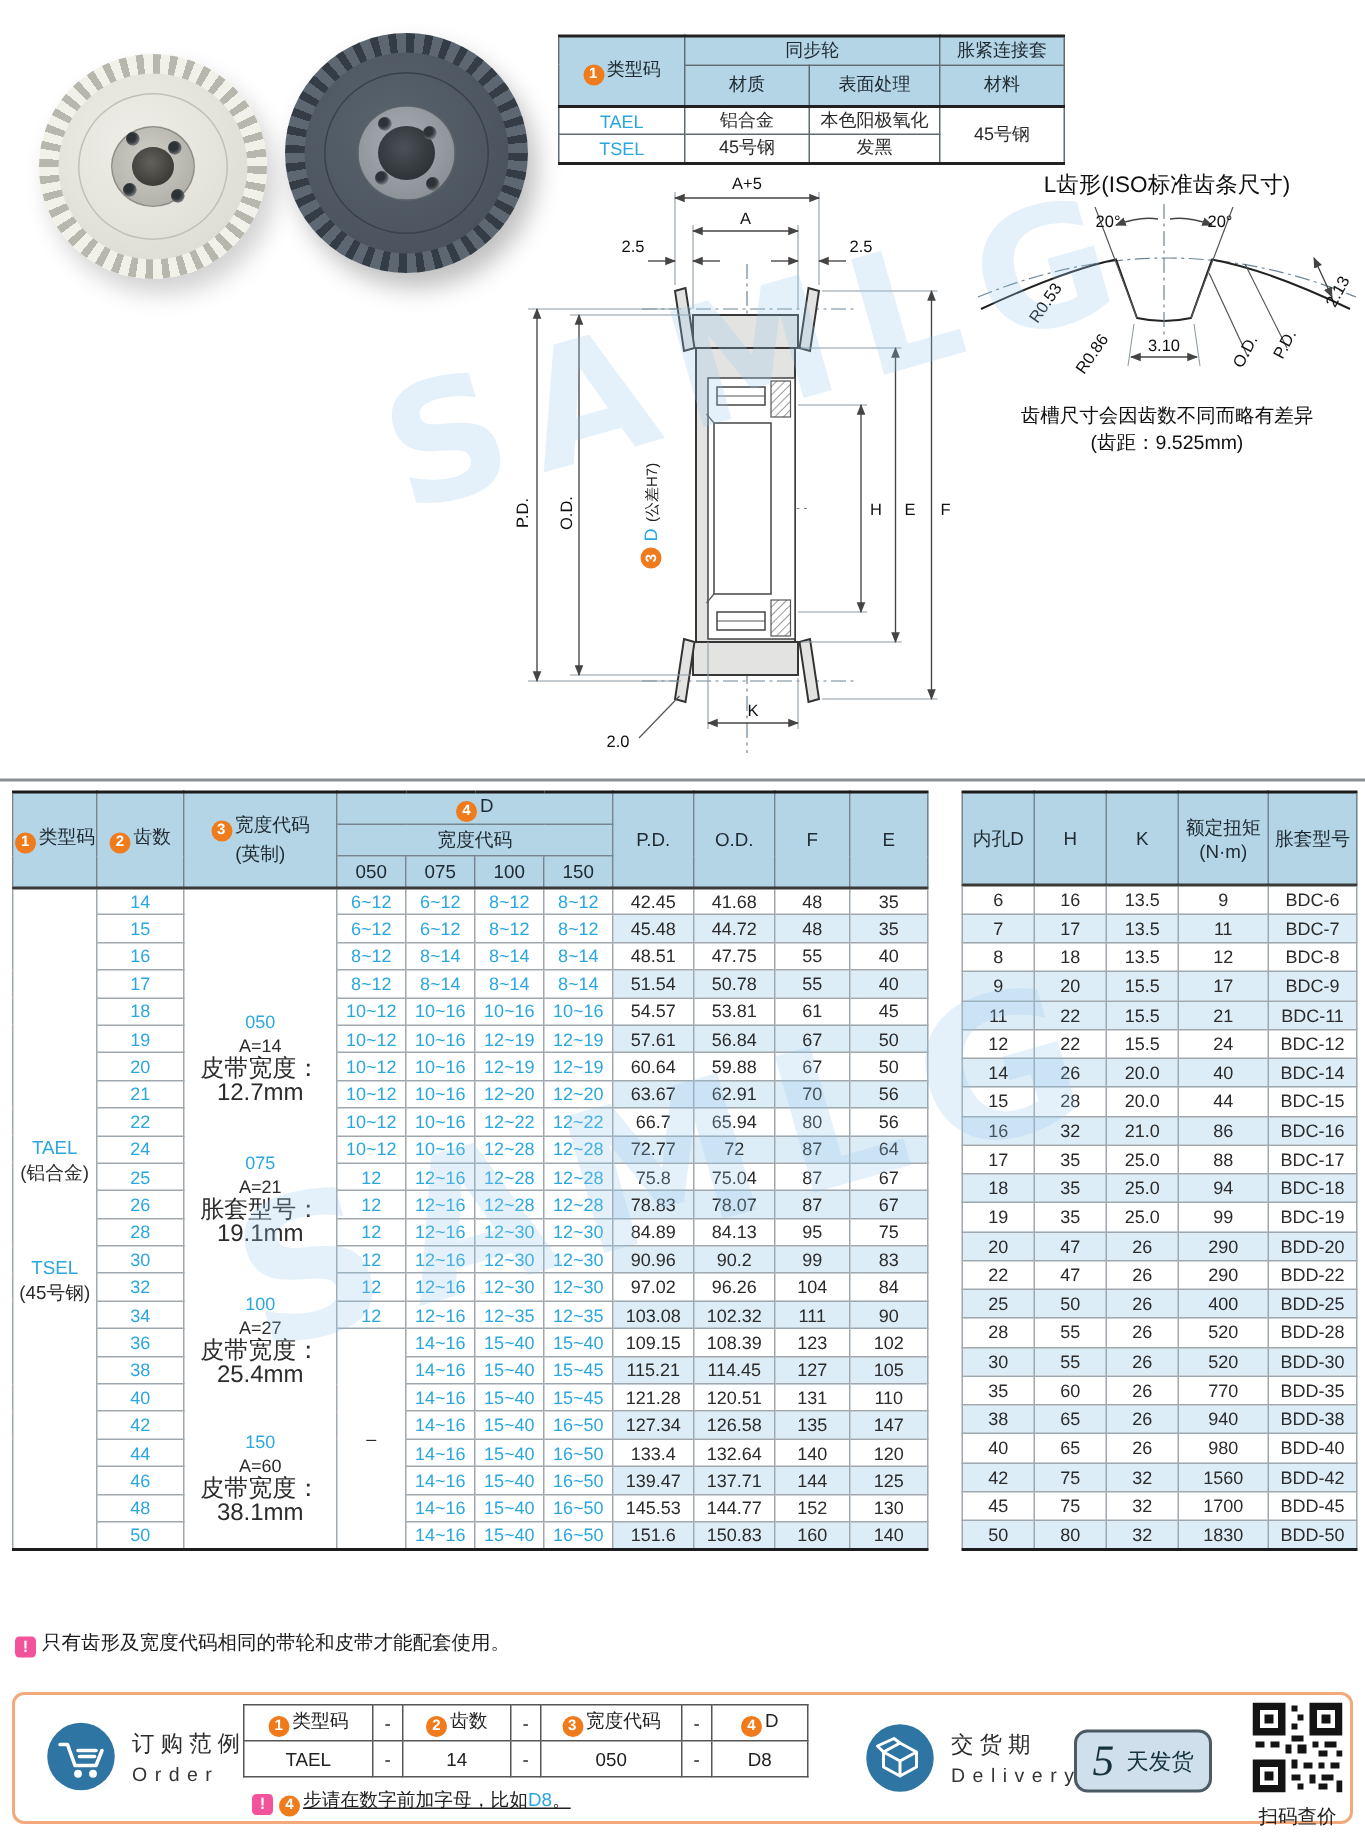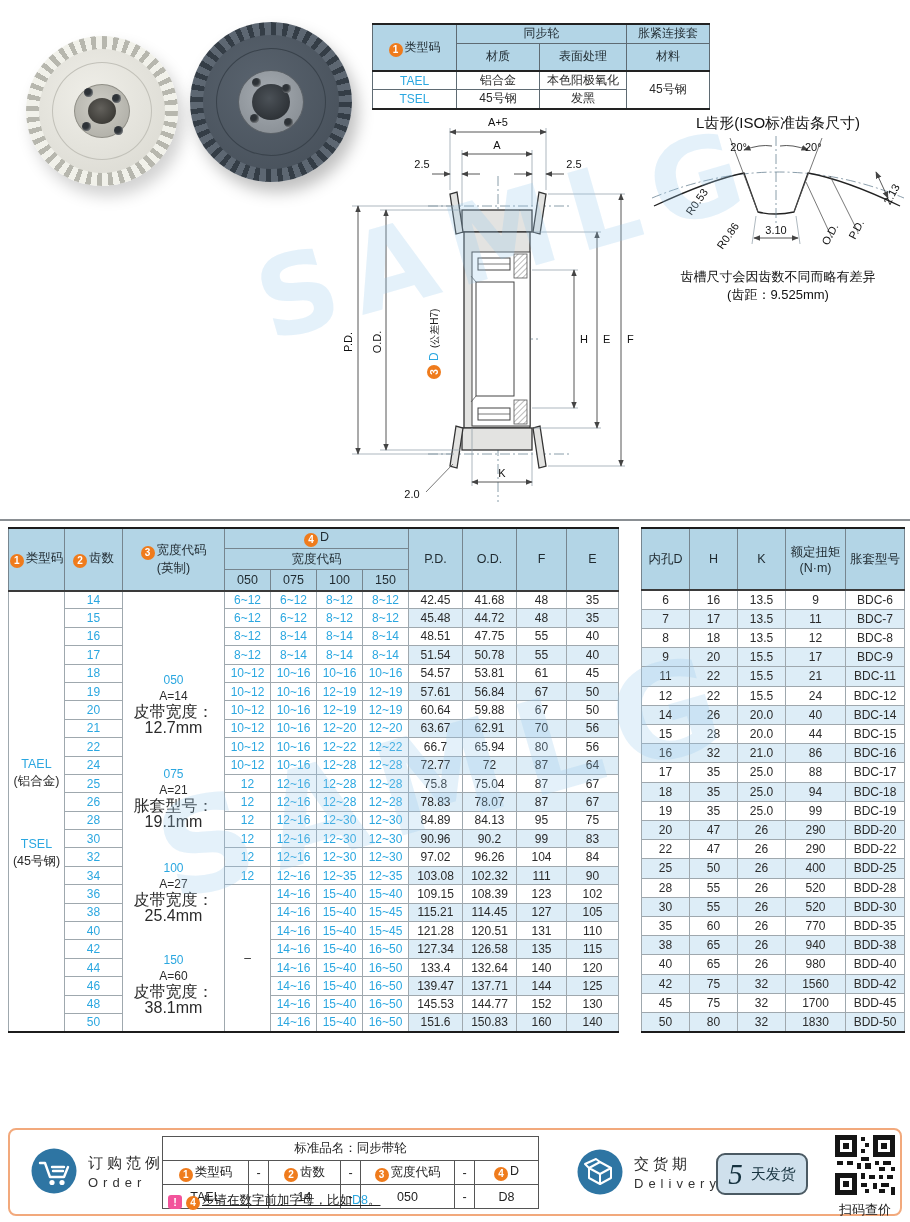--- a/index.html
+++ b/index.html
@@ -567,21 +567,21 @@
             <td class="dk">110</td>
           </tr>
           <tr>
             <td class="blue">42</td>
             <td class="blue">14~16</td>
             <td class="blue">15~40</td>
             <td class="blue">16~50</td>
             <td class="dk alt">127.34</td>
             <td class="dk alt">126.58</td>
             <td class="dk alt">135</td>
-            <td class="dk alt">115</td>
+            <td class="dk alt">147</td>
           </tr>
           <tr>
             <td class="blue">44</td>
             <td class="blue">14~16</td>
             <td class="blue">15~40</td>
             <td class="blue">16~50</td>
             <td class="dk">133.4</td>
             <td class="dk">132.64</td>
             <td class="dk">140</td>
             <td class="dk">120</td>
@@ -795,20 +795,23 @@
             <td class="dk">50</td>
             <td class="dk">80</td>
             <td class="dk">32</td>
             <td class="dk">1830</td>
             <td class="dk">BDD-50</td>
           </tr>
         </tbody>
     </table>
   </div>
 
+  <div class="note" style="top:1086px;">
+    <span class="pbadge">!</span><span>只有齿形及宽度代码相同的带轮和皮带才能配套使用。</span>
+  </div>
 
   <div class="footer">
     <div class="cicon" style="left:20px; top:17px;">
       <svg viewBox="0 0 48 48" width="48" height="48">
         <circle cx="24" cy="24" r="22.5" fill="#2e75a3"></circle>
         <g stroke="#fff" stroke-width="2.4" fill="none" stroke-linecap="round" stroke-linejoin="round">
           <path d="M10 16 h5 l5 14 h14 l4 -10"></path>
           <line x1="22" y1="20" x2="34" y2="20"></line>
           <line x1="23" y1="24" x2="33" y2="24"></line>
         </g>
@@ -825,23 +828,20 @@
       <colgroup>
         <col style="width:86px">
           <col style="width:20px">
           <col style="width:72px">
           <col style="width:20px">
           <col style="width:94px">
           <col style="width:20px">
           <col style="width:64px">
       </colgroup>
       <tbody>
-          <tr style="height:22px">
-        <td colspan="7">标准品名：同步带轮</td>
-      </tr>
       <tr>
         <td><span class="badge">1</span><span>类型码</span></td>
         <td>-</td>
         <td><span class="badge">2</span><span>齿数</span></td>
         <td>-</td>
         <td><span class="badge">3</span><span>宽度代码</span></td>
         <td>-</td>
         <td><span class="badge">4</span><span>D</span></td>
       </tr>
       <tr>

